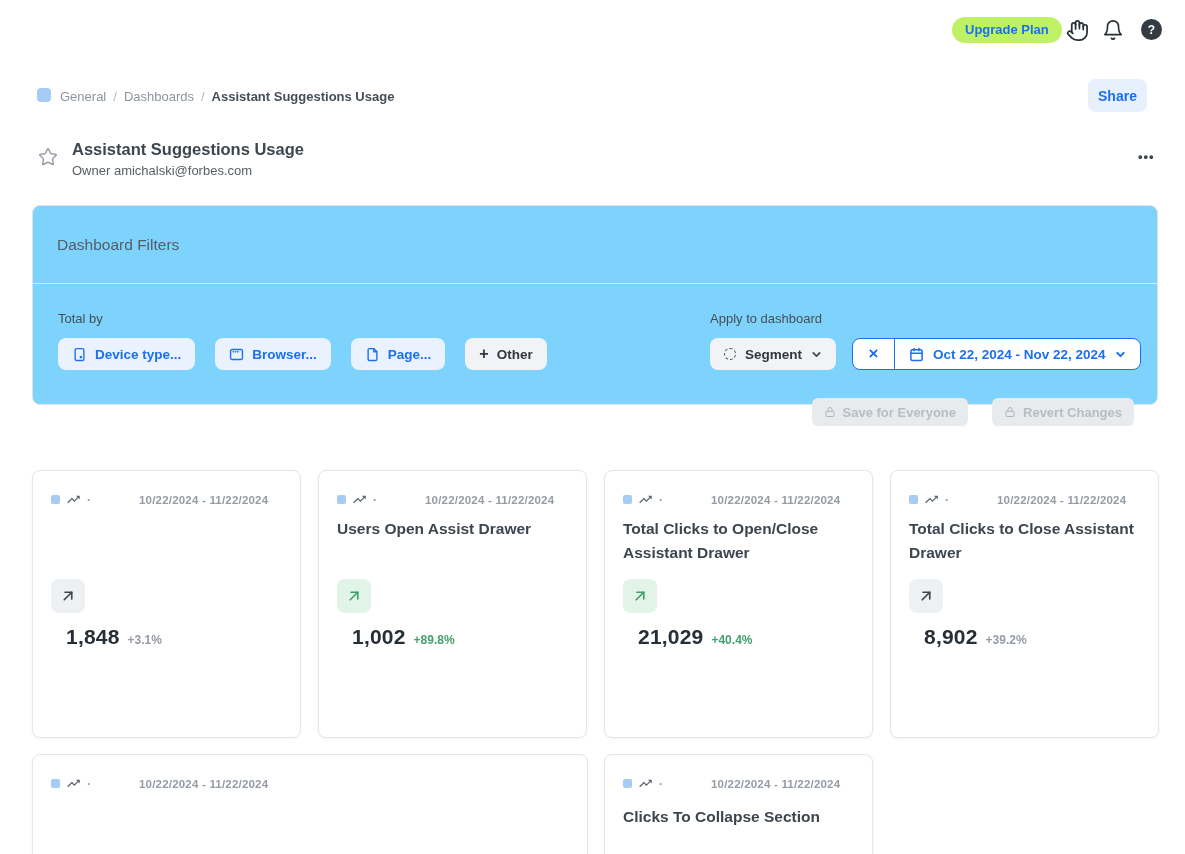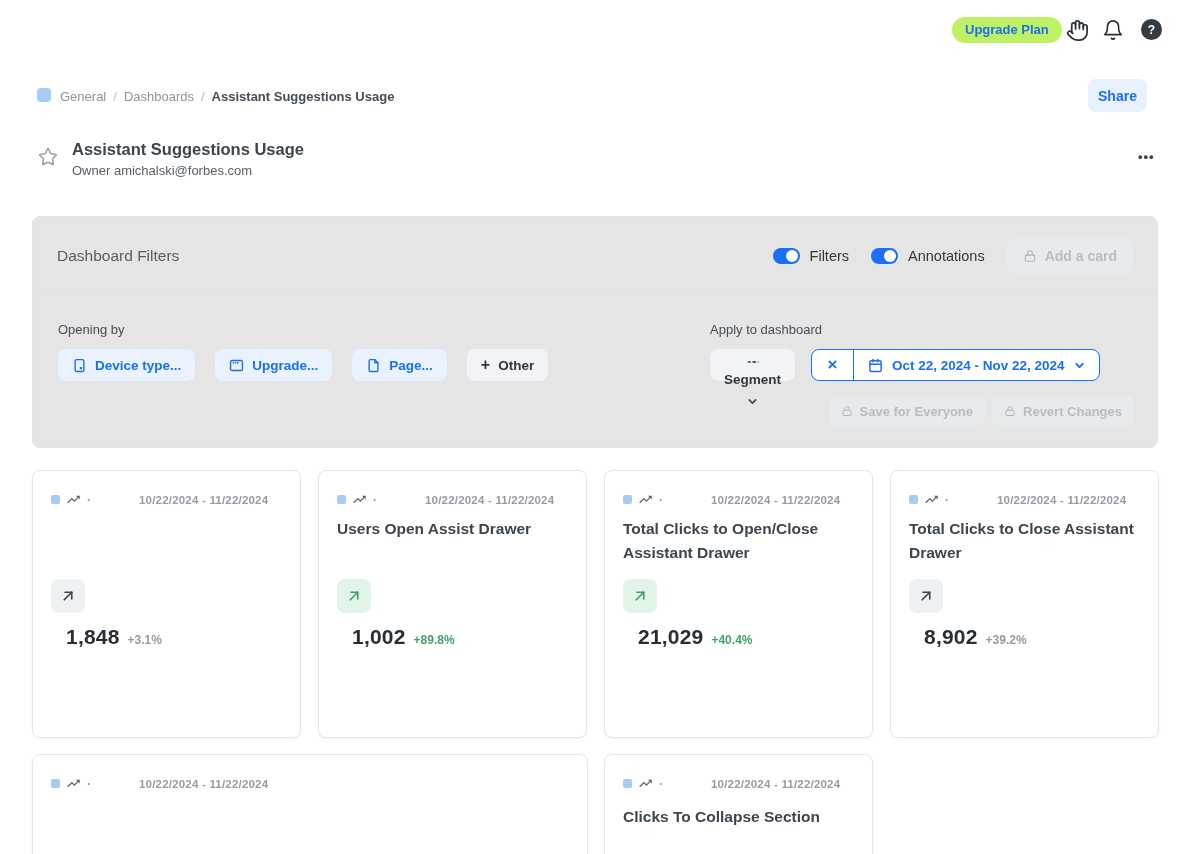--- a/index.html
+++ b/index.html
@@ -30,22 +30,22 @@
     border:none; cursor:pointer; }
 
   
   .star-btn { position:absolute; left:38px; top:147px; width:20px; height:20px; color:#99a0a8; cursor:pointer; }
   .page-title { position:absolute; left:72px; top:140px; font-size:16.5px; font-weight:bold; color:#3d464f; }
   .page-owner { position:absolute; left:72px; top:163px; font-size:13px; color:#555f68; }
   .more-btn { position:absolute; left:1138px; top:149px; color:#3d464f; font-size:13px;
     font-weight:bold; letter-spacing:1px; cursor:pointer; }
 
   
-  .filters-panel { position:absolute; left:32px; top:205px; width:1126px; height:232px;
-    border:1px solid #dfe3e8; border-radius:8px; background:#e5e5e5;margin-top:11px; }
+  .filters-panel { position:absolute; left:32px; top:205px; width:1126px; height:200px;
+    border:1px solid #dfe3e8; border-radius:8px; background:#7dd3fc; }
   .panel-header { height:78px; border-bottom:1px solid #dfe3e8; display:flex; align-items:center; padding:0 24px; }
   .panel-title { font-size:15.5px; color:#545e68; }
   .panel-header-right { margin-left:auto; display:flex; align-items:center; gap:22px; }
   .toggle-group { display:flex; align-items:center; gap:10px; cursor:pointer; }
   .toggle { position:relative; width:27px; height:16px; border-radius:9px; background:#1b6ef5; }
   .toggle::after { content:""; position:absolute; right:2px; top:2px; width:12px; height:12px;
     border-radius:50%; background:#fff; }
   .toggle-label { font-size:14.5px; color:#30373e; }
   .btn-disabled { display:flex; align-items:center; gap:8px; height:34px; padding:0 16px;
     border-radius:8px; background:#e8ebee; color:#b7bdc5; font-size:14px; font-weight:bold;
@@ -53,31 +53,31 @@
   .panel-body { position:relative; height:153px; }
   .section-label { position:absolute; top:27px; font-size:13px; color:#454e57; }
   .filter-by-label { left:25px; }
   .apply-label { left:677px; }
   .chips-row { position:absolute; left:25px; top:54px; display:flex; gap:20px; }
   .chip { display:flex; align-items:center; gap:8px; height:32px; padding:0 14px; border-radius:8px;
     background:#e9f2fe; color:#1b6ff0; font-size:13.5px; font-weight:bold; border:none; cursor:pointer; }
   .chip-other { background:#f1f3f6; color:#30373e; }
   .chip-other .plus { font-size:16px; font-weight:bold; }
   .apply-row { position:absolute; left:677px; top:54px; display:flex; gap:16px; }
-  .segment-btn { display:flex; align-items:center; gap:9px; height:32px; padding:12px 14px;
+  .segment-btn { display:flex; align-items:center; gap:9px; height:32px; padding:4px 14px;
     border-radius:8px; background:#f1f3f6; color:#30373e; font-size:13.5px; font-weight:bold;
-    border:none; cursor:pointer;flex-direction:column; }
+    border:none; cursor:pointer; }
   .dashed-circle { width:12px; height:12px; border:1.7px dashed #454e57; border-radius:50%; }
   .date-filter { display:flex; align-items:stretch; height:32px; border:1.5px solid #1b6ff0;
     border-radius:8px; background:#fff; overflow:hidden; }
   .date-clear { width:42px; display:flex; align-items:center; justify-content:center;
     color:#1b6ff0; font-size:17px; font-weight:bold; border-right:1.5px solid #1b6ff0; cursor:pointer; }
   .date-main { display:flex; align-items:center; gap:9px; padding:0 14px; color:#1b6ff0;
     font-size:13.5px; font-weight:bold; cursor:pointer; }
-  .save-row { position:absolute; right:23px; top:102px; display:flex; gap:7px; }
+  .save-row { position:absolute; right:23px; top:114px; display:flex; gap:24px; }
   .btn-small { height:28px; padding:0 12px; font-size:13px; border-radius:6px; gap:7px; }
 
   
   .card { position:absolute; width:269px; height:268px; background:#fff;
     border:1px solid #e3e6ea; border-radius:8px; box-shadow:0 1px 3px rgba(20,30,40,0.05); }
   .card-wide { width:556px; }
   .card-meta { position:absolute; left:18px; top:21px; display:flex; align-items:center; gap:6px; }
   .meta-square { width:9px; height:9px; border-radius:2px; background:#a6cbf5; }
   .meta-trend { width:15px; height:15px; color:#5b646e; display:flex; }
   .meta-bullet { color:#959ca4; font-size:12px; font-weight:bold; }
@@ -131,62 +131,43 @@
       <path d="M11.525 2.295a.53.53 0 0 1 .95 0l2.31 4.679a2.12 2.12 0 0 0 1.595 1.16l5.166.756a.53.53 0 0 1 .294.904l-3.736 3.638a2.12 2.12 0 0 0-.611 1.878l.882 5.14a.53.53 0 0 1-.771.56l-4.618-2.428a2.12 2.12 0 0 0-1.973 0L6.396 21.01a.53.53 0 0 1-.77-.56l.881-5.139a2.12 2.12 0 0 0-.611-1.879L2.16 9.795a.53.53 0 0 1 .294-.906l5.165-.755a2.12 2.12 0 0 0 1.597-1.16z"></path>
     </svg>
   </span>
   <div class="page-title">Assistant Suggestions Usage</div>
   <div class="page-owner">Owner amichalski@forbes.com</div>
   <span class="more-btn">•••</span>
 
   <div class="filters-panel">
     <div class="panel-header">
       <span class="panel-title">Dashboard Filters</span>
-      <div class="panel-header-right">
-        <span class="toggle-group">
-          <span class="toggle"></span>
-          <span class="toggle-label">Filters</span>
-        </span>
-        <span class="toggle-group">
-          <span class="toggle"></span>
-          <span class="toggle-label">Annotations</span>
-        </span>
-        <button class="btn-disabled">
-          <span>
-            <svg width="14" height="14" viewBox="0 0 24 24" fill="none" stroke="#b0b6be" stroke-width="2" stroke-linecap="round" stroke-linejoin="round">
-              <rect x="4" y="10.5" width="16" height="10.5" rx="2"></rect>
-                <path d="M8 10.5V7a4 4 0 0 1 8 0v3.5"></path>
-            </svg>
-          </span>
-          <span>Add a card</span>
-        </button>
-      </div>
     </div>
     <div class="panel-body">
-      <span class="section-label filter-by-label">Opening by</span>
+      <span class="section-label filter-by-label">Total by</span>
       <div class="chips-row">
         <button class="chip">
           <span>
             <svg width="15" height="15" viewBox="0 0 24 24" fill="none" stroke="#1b6ff0" stroke-width="2.2" stroke-linecap="round" stroke-linejoin="round">
               <rect x="5" y="2.5" width="14" height="19" rx="2.5"></rect>
                 <rect x="12.5" y="14.5" width="3.6" height="3.6" fill="#1b6ff0" stroke="none" rx="0.6"></rect>
             </svg>
           </span>
           <span>Device type...</span>
         </button>
         <button class="chip">
           <span>
             <svg width="15" height="15" viewBox="0 0 24 24" fill="none" stroke="#1b6ff0" stroke-width="2.2" stroke-linecap="round" stroke-linejoin="round">
               <rect x="2.5" y="4" width="19" height="16" rx="2.5"></rect>
               <circle cx="6.7" cy="7.7" r="0.6" fill="#1b6ff0" stroke-width="1.4"></circle>
               <circle cx="10.3" cy="7.7" r="0.6" fill="#1b6ff0" stroke-width="1.4"></circle>
               <circle cx="13.9" cy="7.7" r="0.6" fill="#1b6ff0" stroke-width="1.4"></circle>
             </svg>
           </span>
-          <span>Upgrade...</span>
+          <span>Browser...</span>
         </button>
         <button class="chip">
           <span>
             <svg width="15" height="15" viewBox="0 0 24 24" fill="none" stroke="#1b6ff0" stroke-width="2.2" stroke-linecap="round" stroke-linejoin="round">
               <path d="M14 2.5H7a2 2 0 0 0-2 2v15a2 2 0 0 0 2 2h10a2 2 0 0 0 2-2V7.5z"></path>
                 <path d="M14 2.5v5h5"></path>
             </svg>
           </span>
           <span>Page...</span>
         </button>

